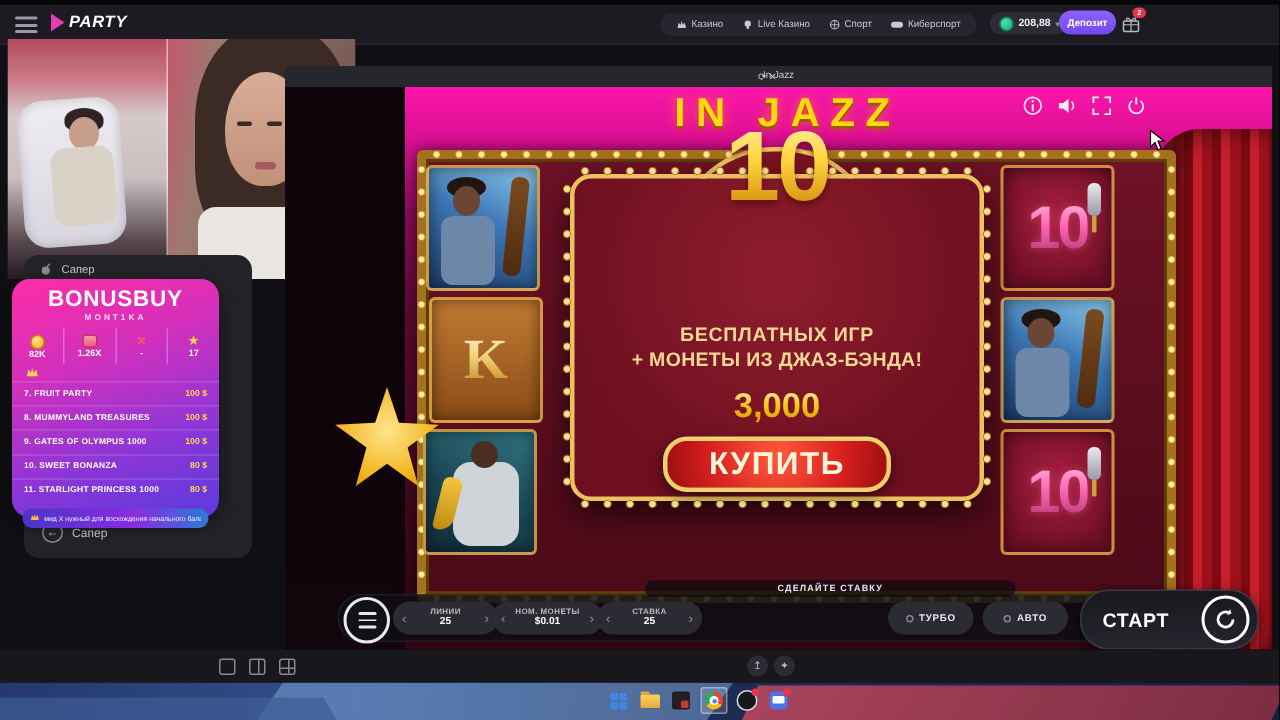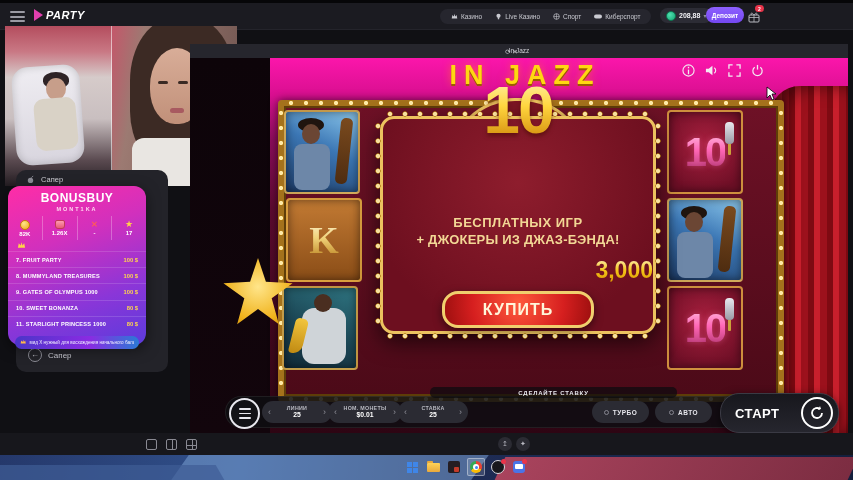--- a/index.html
+++ b/index.html
@@ -54,21 +54,21 @@
   .menu-row{display:flex;align-items:center;gap:6px;padding:5px 10px;color:#d0d0d6;font-size:7.5px;cursor:pointer;}
   .menu-exit{position:absolute;left:4px;bottom:6px;display:flex;align-items:center;gap:6px;padding:4px 8px;
              color:#c9c9d0;font-size:8px;cursor:pointer;}
   .circle-arrow{width:12px;height:12px;border:1px solid #8b8b94;border-radius:50%;color:#c9c9d0;
                 font-size:8px;line-height:11px;text-align:center;}
 
   
   .bonus{position:absolute;left:8px;top:186px;width:138px;height:159px;border-radius:12px;z-index:5;
          background:linear-gradient(160deg,#ff2da6 0%,#d130bd 35%,#8a36d8 70%,#5b3bdc 100%);
          box-shadow:0 4px 14px rgba(0,0,0,.5);color:#fff;}
-  .bonus .ttl{text-align:center;font-weight:800;font-size:12px;letter-spacing:.5px;padding-top:5px;}
+  .bonus .ttl{text-align:center;font-weight:800;font-size:15px;letter-spacing:.5px;padding-top:5px;}
   .bonus .sub{text-align:center;font-weight:bold;font-size:5.5px;letter-spacing:2px;color:#ffd7f0;margin-top:1px;}
   .stats{display:flex;margin-top:4px;height:24px;}
   .stat{flex:1;display:flex;flex-direction:column;align-items:center;justify-content:center;gap:1px;border-left:1px solid rgba(255,255,255,.28);}
   .stat:first-child{border-left:none;}
   .stat b{font-size:6px;}
   .ic-coin{width:8px;height:8px;border-radius:50%;background:radial-gradient(circle at 35% 30%,#ffe58a,#f2a71b);border:1px solid #c77f08;}
   .ic-bag{width:8px;height:7px;border-radius:2px 2px 3px 3px;background:linear-gradient(180deg,#ff9ab0,#e85a78);border:1px solid #c23a55;}
   .ic-x{color:#ff5a5a;font-size:8px;font-weight:900;line-height:8px;}
   .ic-star{color:#ffd24a;font-size:9px;line-height:9px;}
   .crownrow{height:11px;display:flex;align-items:center;padding-left:9px;gap:3px;}
@@ -139,28 +139,28 @@
          box-shadow:0 8px 22px rgba(0,0,0,.65);}
   .panel .bulb-x,.panel .bulb-y{opacity:.95;}
   .bigten{position:absolute;left:0;right:0;top:-26px;text-align:center;font-size:66px;font-weight:900;letter-spacing:-2px;
           background:linear-gradient(180deg,#fff6c0 0%,#ffd53e 45%,#c87c00 100%);
           -webkit-background-clip:text;background-clip:text;color:transparent;
           filter:drop-shadow(0 3px 2px rgba(70,10,0,.55));z-index:7;}
   .pl1{position:absolute;left:0;right:0;top:96px;text-align:center;font-size:13px;font-weight:800;
        color:#f2d795;letter-spacing:.5px;}
   .pl2{position:absolute;left:0;right:0;top:113px;text-align:center;font-size:13px;font-weight:800;
        color:#f2d795;letter-spacing:.2px;}
-  .pamount{position:absolute;left:0;right:0;top:138px;text-align:right;font-size:23px;font-weight:800;
+  .pamount{position:absolute;left:0;right:0;top:138px;text-align:center;font-size:23px;font-weight:800;
            background:linear-gradient(180deg,#fff3c8,#f5c families 518,#d69200);
            background:linear-gradient(180deg,#fff3c8,#f5c518,#d69200);
            -webkit-background-clip:text;background-clip:text;color:transparent;}
   .buybtn{position:absolute;left:50%;top:172px;transform:translateX(-50%);width:146px;height:31px;border-radius:16px;
           background:radial-gradient(circle at 50% 30%,#ff5a3c,#d61f1f 60%,#9c0f0f);
           border:3px solid #f0cf6e;display:flex;align-items:center;justify-content:center;
-          color:#fff6da;font-size:16px;font-weight:800;letter-spacing:1px;cursor:pointer;
+          color:#fff6da;font-size:21px;font-weight:800;letter-spacing:1px;cursor:pointer;
           box-shadow:0 3px 8px rgba(0,0,0,.5);}
 
   
   .exitbadge{position:absolute;left:32px;top:200px;width:72px;height:72px;z-index:7;cursor:pointer;}
   .star{position:absolute;inset:0;background:radial-gradient(circle at 50% 40%,#ffe58a,#f0b31c 60%,#b87a08);
         clip-path:polygon(50% 0,61% 33%,98% 35%,69% 56%,79% 92%,50% 71%,21% 92%,31% 56%,2% 35%,39% 33%);}
   .starcore{position:absolute;left:13px;top:13px;width:46px;height:46px;border-radius:50%;border:2px solid #8a5a06;
             background:repeating-linear-gradient(90deg,#c21320 0 4px,#8e0d16 4px 8px);
             display:flex;align-items:center;justify-content:center;}
   .starcore span{color:#fff;font-size:10.5px;font-weight:800;font-style:italic;text-shadow:0 1px 2px #000;}
@@ -425,21 +425,21 @@
 
       <div class="popup">
         <div class="arch"></div>
         <div class="bigten">10</div>
         <div class="panel">
           <div class="bulb-x" style="top:-9px;"></div>
           <div class="bulb-x" style="bottom:-9px;"></div>
           <div class="bulb-y" style="left:-9px;"></div>
           <div class="bulb-y" style="right:-9px;"></div>
           <div class="pl1">БЕСПЛАТНЫХ ИГР</div>
-          <div class="pl2">+ ДЖОКЕРЫ ИЗ ДЖАЗ-БЭНДА!</div>
+          <div class="pl2">+ МОНЕТЫ ИЗ ДЖАЗ-БЭНДА!</div>
           <div class="pamount">3,000</div>
           <div class="buybtn">КУПИТЬ</div>
         </div>
       </div>
 
       <div class="exitbadge">
         <div class="star"></div>
       </div>
 
       <div class="gicons">

